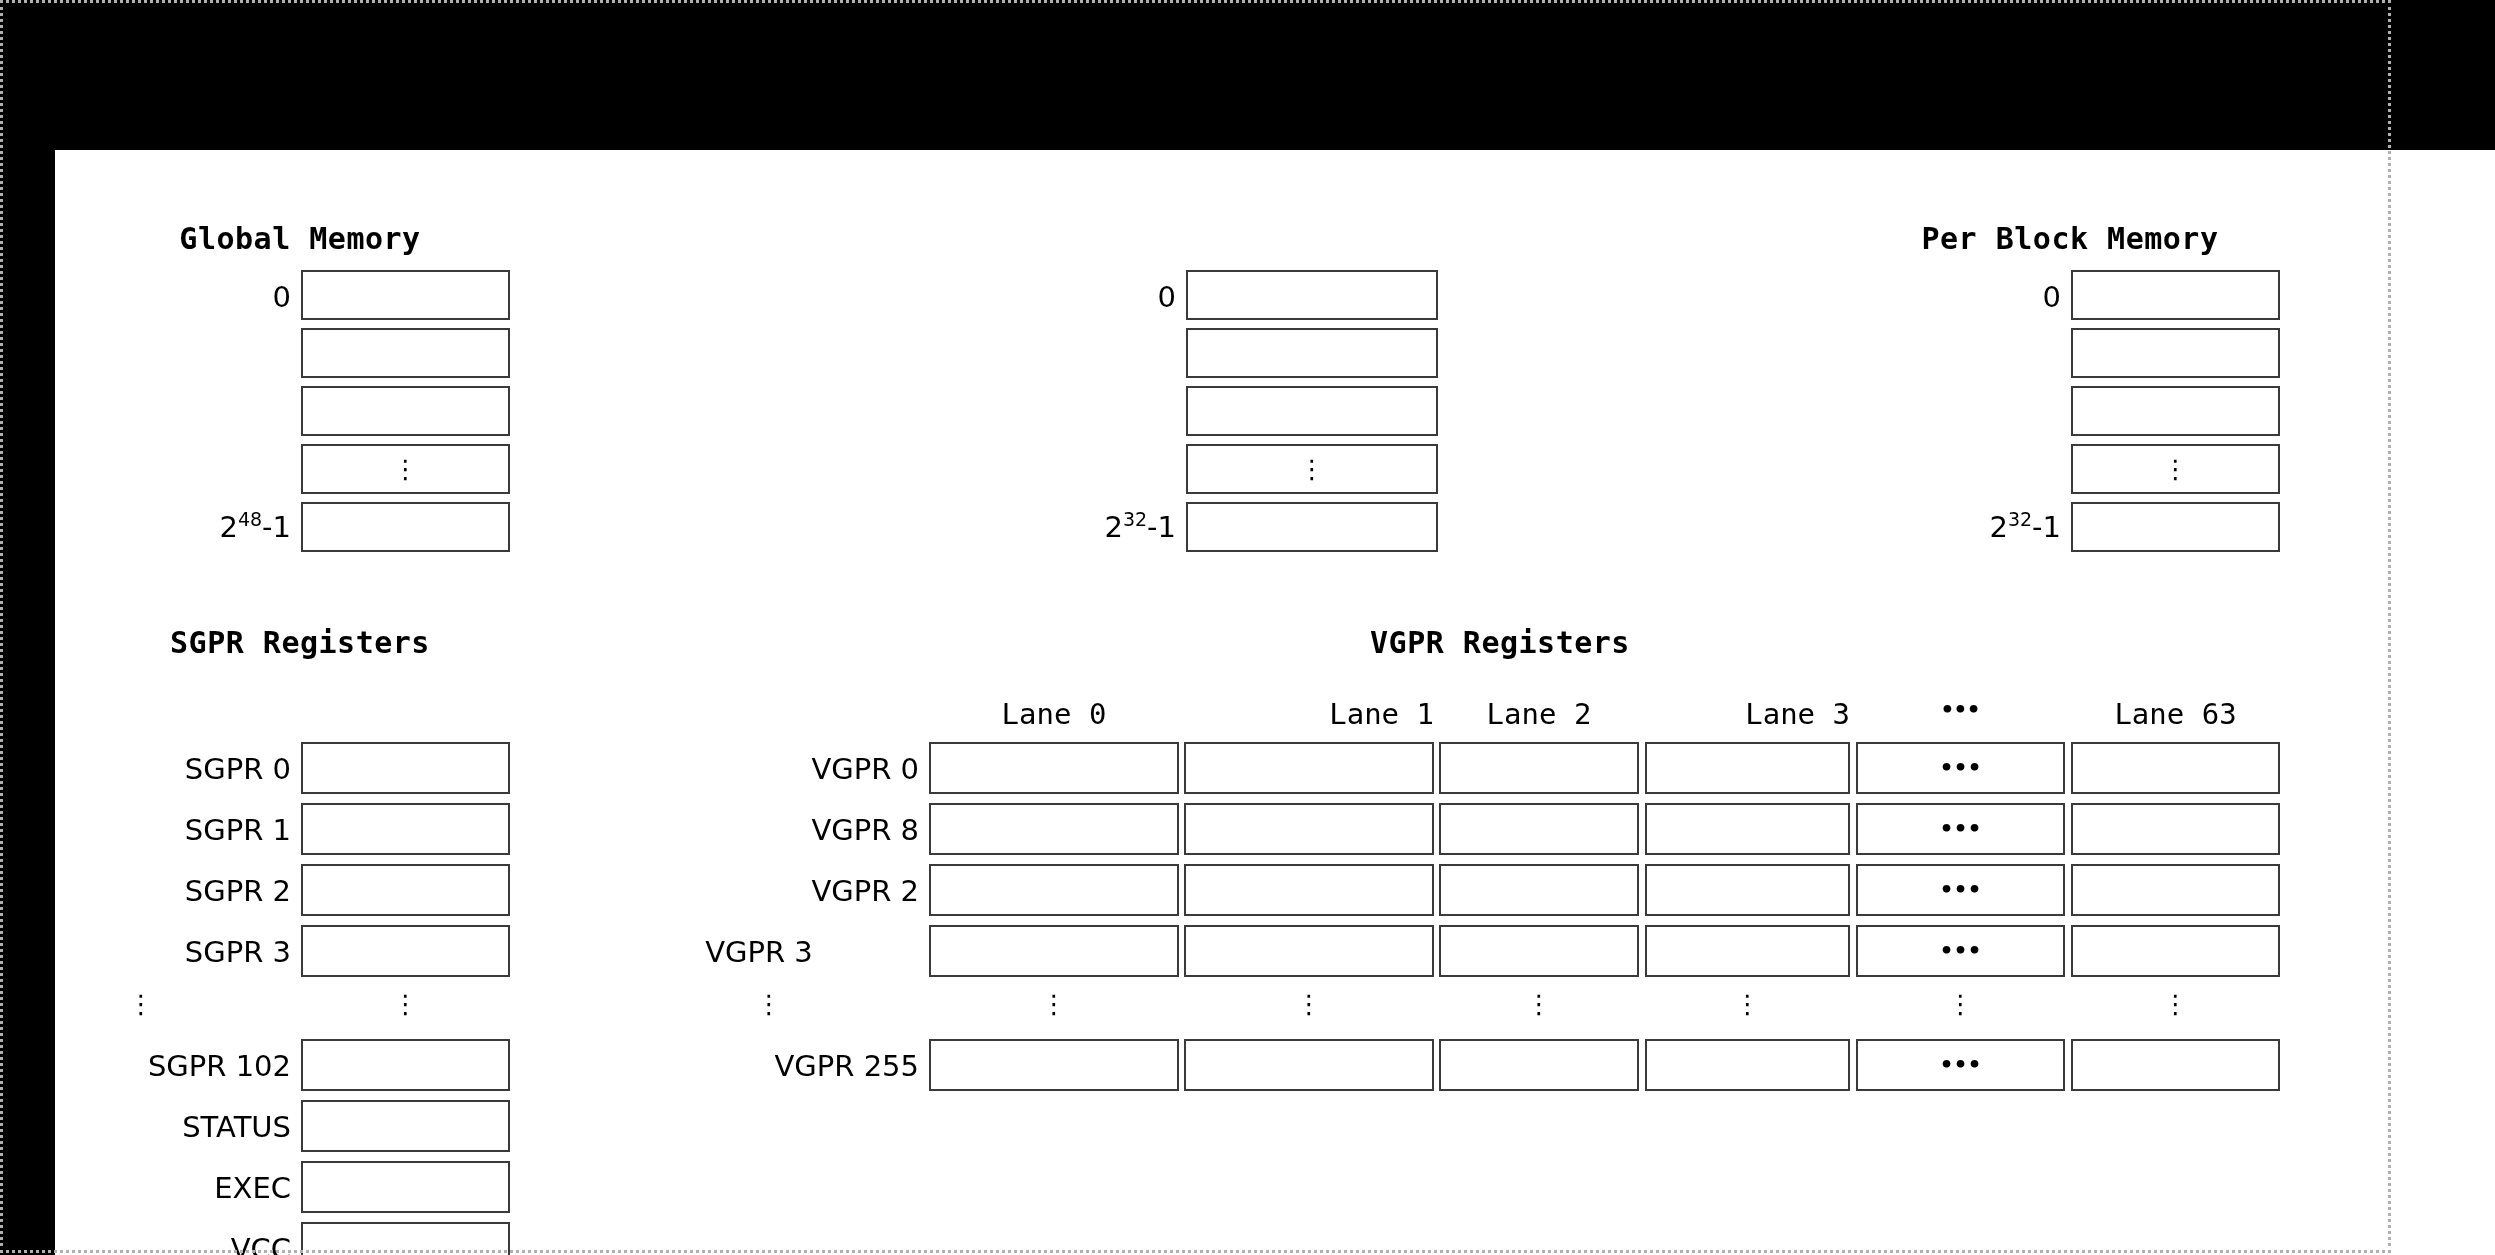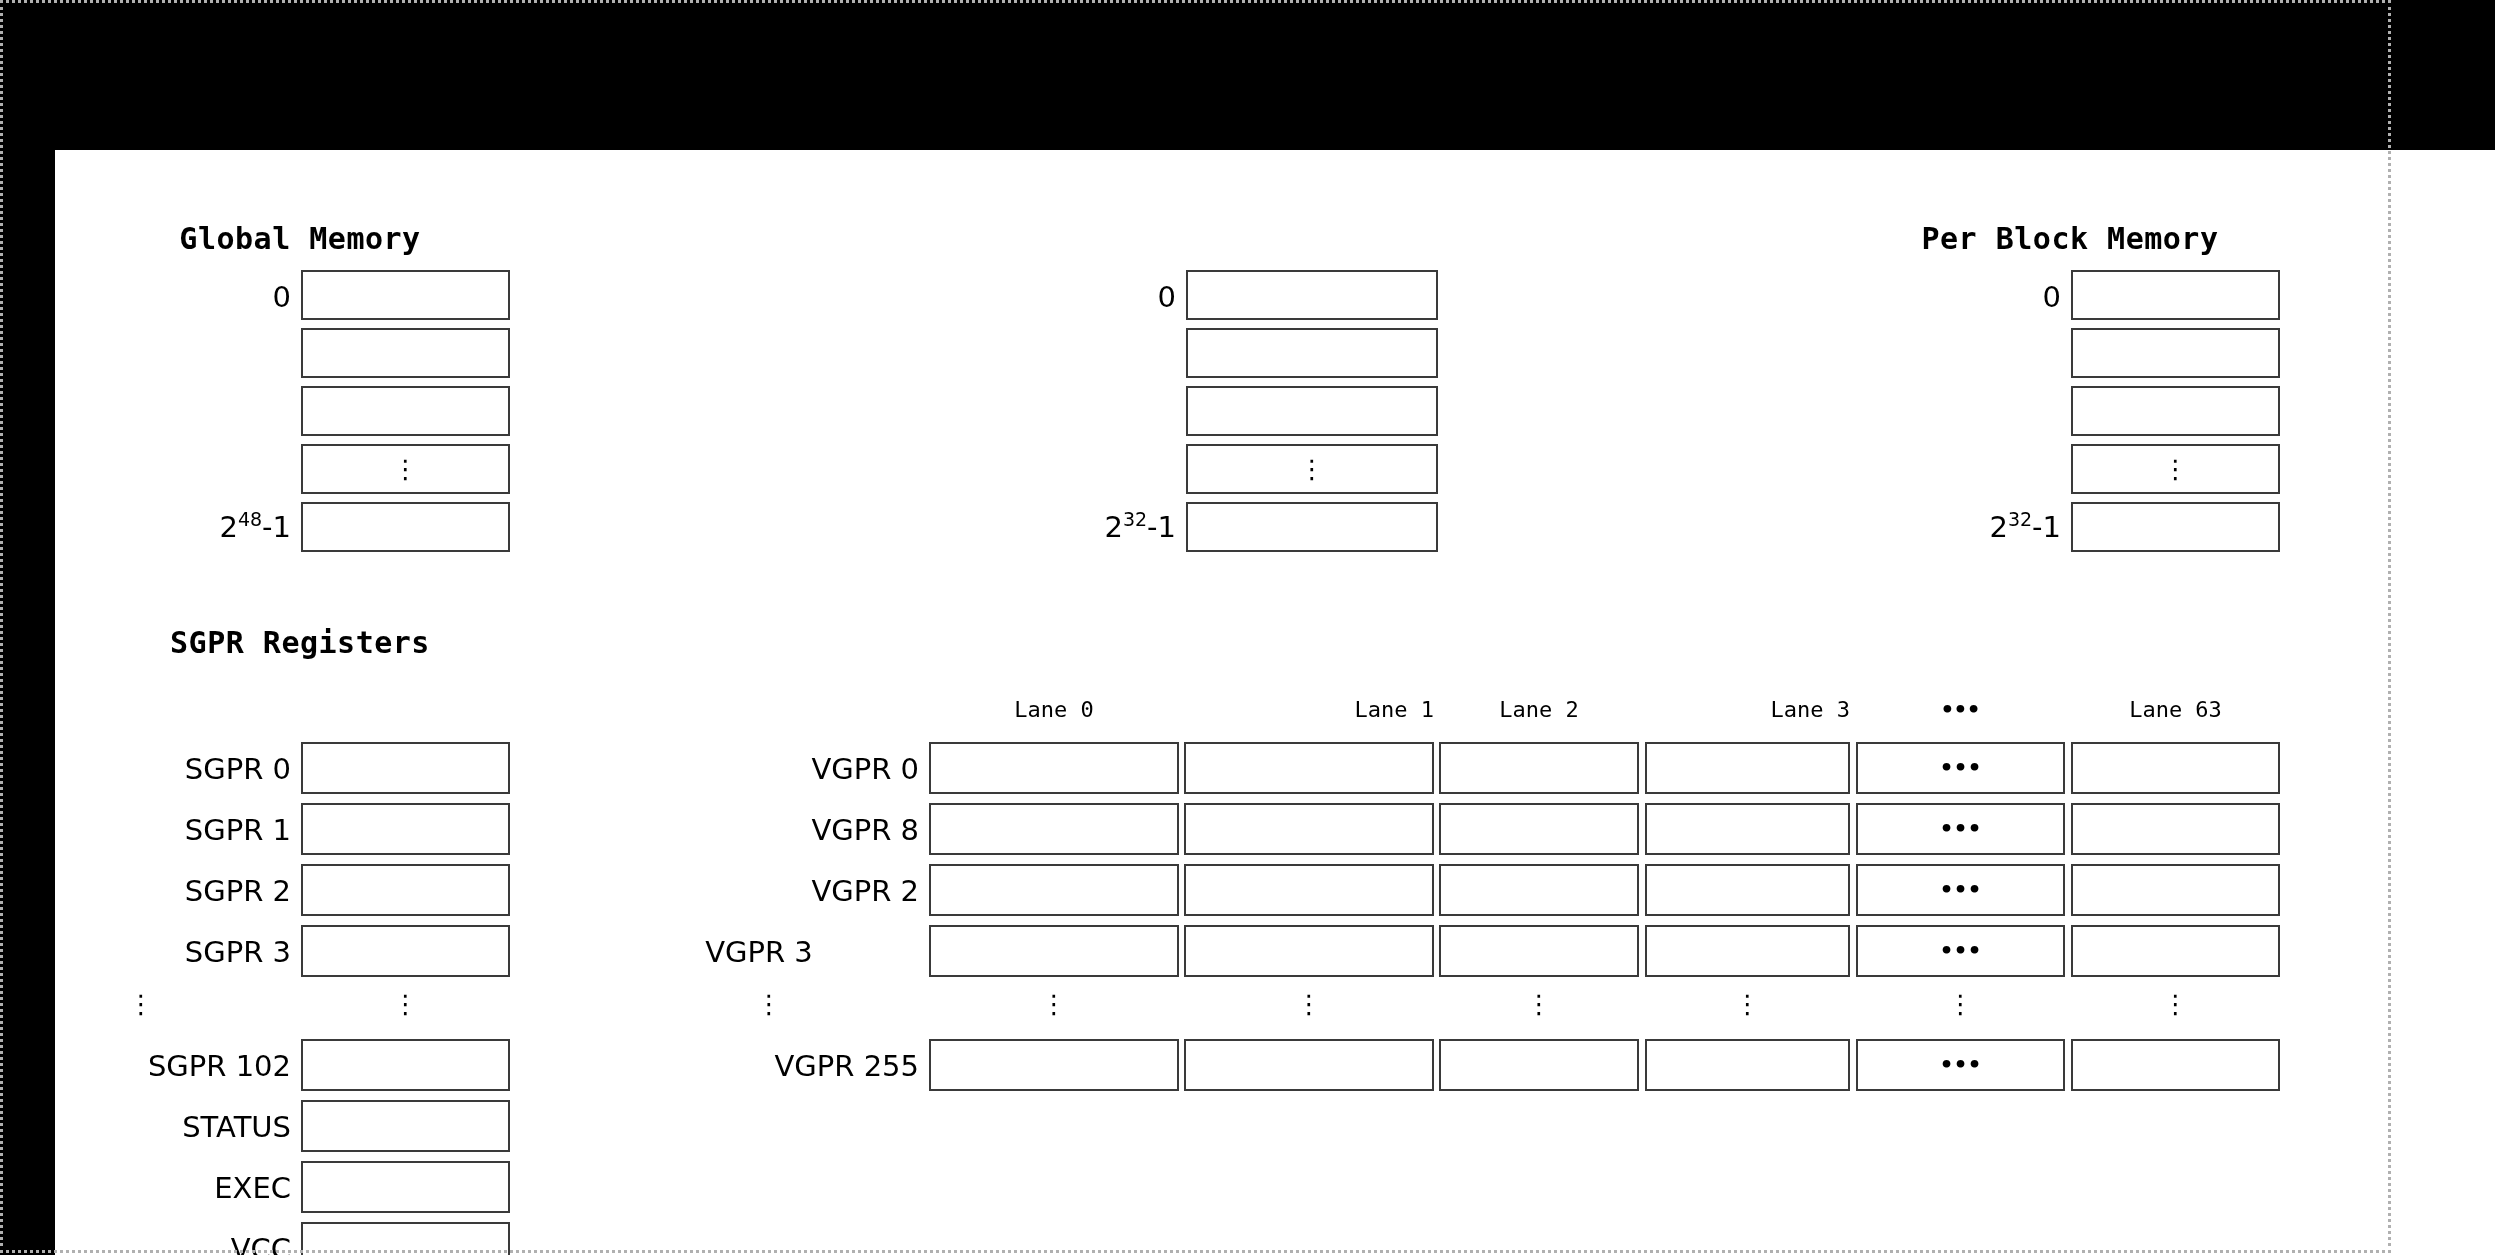--- a/index.html
+++ b/index.html
@@ -72,21 +72,21 @@
     font-family: "DejaVu Sans", sans-serif;
     font-size: 29px;
     color: #000000;
     white-space: nowrap;
     text-align: right;
   }
 
   .lane-head {
     position: absolute;
     font-family: "DejaVu Sans Mono", monospace;
-    font-size: 22px;
+    font-size: 29px;
     color: #000000;
     white-space: nowrap;
     text-align: center;
   }
 
   .cell {
     position: absolute;
     background: #ffffff;
     border: 2px solid #3a3a3a;
     box-sizing: border-box;
@@ -170,20 +170,21 @@
       <div class="vdots" style="left:-9px; top:966px; width:300px; text-align:center;">⋮</div>
       <div class="vdots" style="left:301px; top:966px; width:209px; text-align:center;">⋮</div>
       <div class="mono-label" style="left:-9px; top:1024px; width:300px; text-align:right;">SGPR 102</div>
       <div class="cell" style="left:301px; top:1014px; width:209px; height:52px;"></div>
       <div class="mono-label" style="left:-9px; top:1085px; width:300px; text-align:right;">STATUS</div>
       <div class="cell" style="left:301px; top:1075px; width:209px; height:52px;"></div>
       <div class="mono-label" style="left:-9px; top:1146px; width:300px; text-align:right;">EXEC</div>
       <div class="cell" style="left:301px; top:1136px; width:209px; height:52px;"></div>
       <div class="mono-label" style="left:-9px; top:1207px; width:300px; text-align:right;">VCC</div>
       <div class="cell" style="left:301px; top:1197px; width:209px; height:52px;"></div>
+      <div class="mono-title" style="left:1080px; top:600px; width:840px; text-align:center;">VGPR Registers</div>
       <div class="lane-head" style="left:929px; top:672px; width:250px; text-align:center;">Lane 0</div>
       <div class="lane-head" style="left:1184px; top:672px; width:250px; text-align:right;">Lane 1</div>
       <div class="lane-head" style="left:1439px; top:672px; width:200px; text-align:center;">Lane 2</div>
       <div class="lane-head" style="left:1645px; top:672px; width:205px; text-align:right;">Lane 3</div>
       <div class="lane-head" style="left:1856px; top:672px; width:209px; text-align:center; font-size:22px; font-weight:bold;">•••</div>
       <div class="lane-head" style="left:2071px; top:672px; width:209px; text-align:center;">Lane 63</div>
       <div class="mono-label" style="left:599px; top:727px; width:320px; text-align:right;">VGPR 0</div>
       <div class="cell" style="left:929px; top:717px; width:250px; height:52px;"></div>
       <div class="cell" style="left:1184px; top:717px; width:250px; height:52px;"></div>
       <div class="cell" style="left:1439px; top:717px; width:200px; height:52px;"></div>

